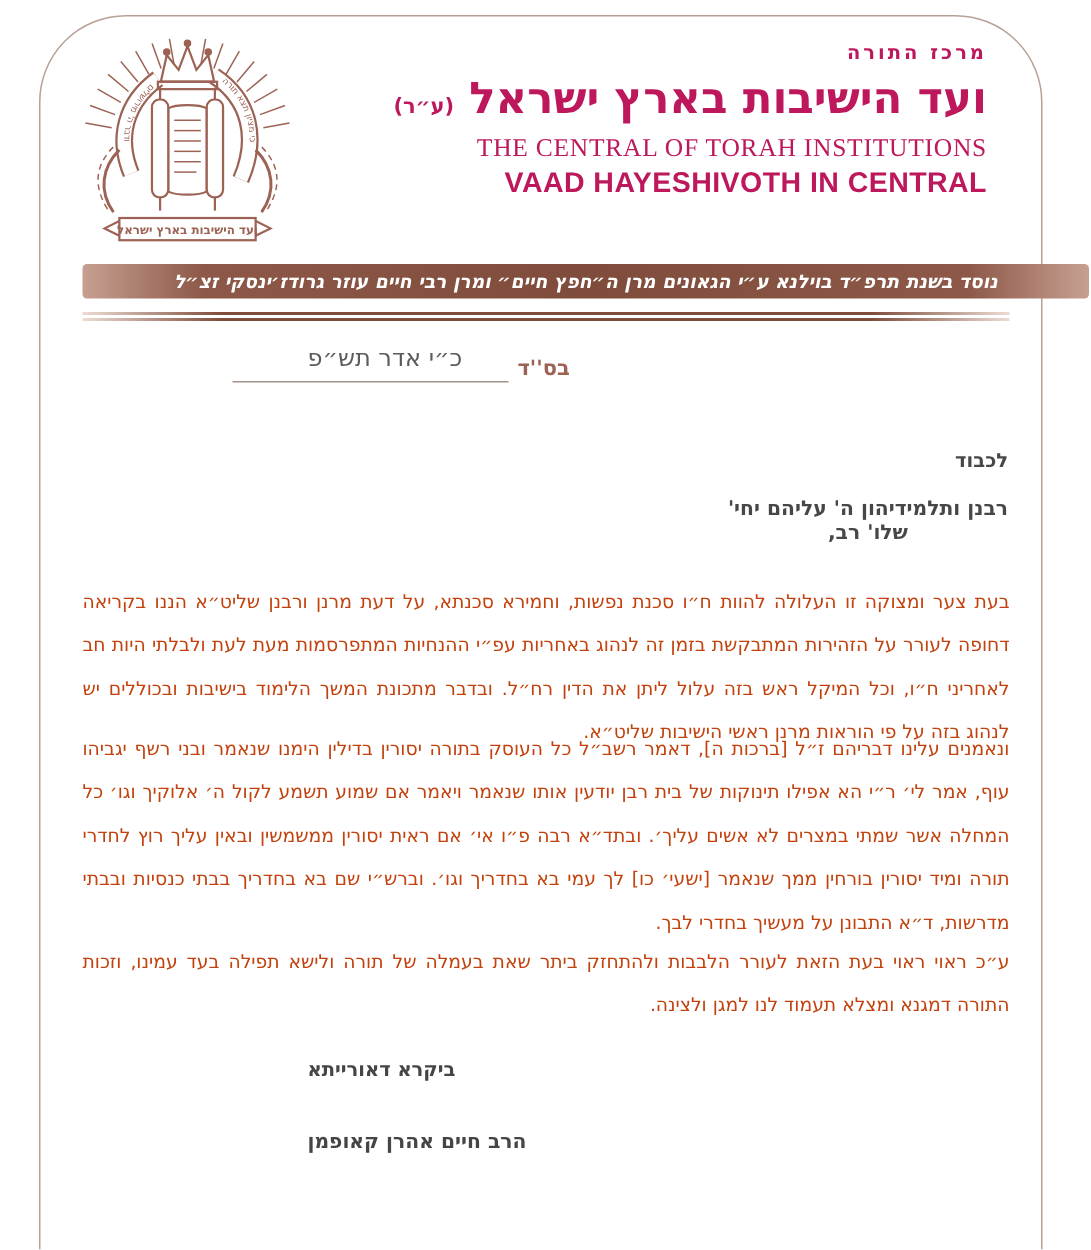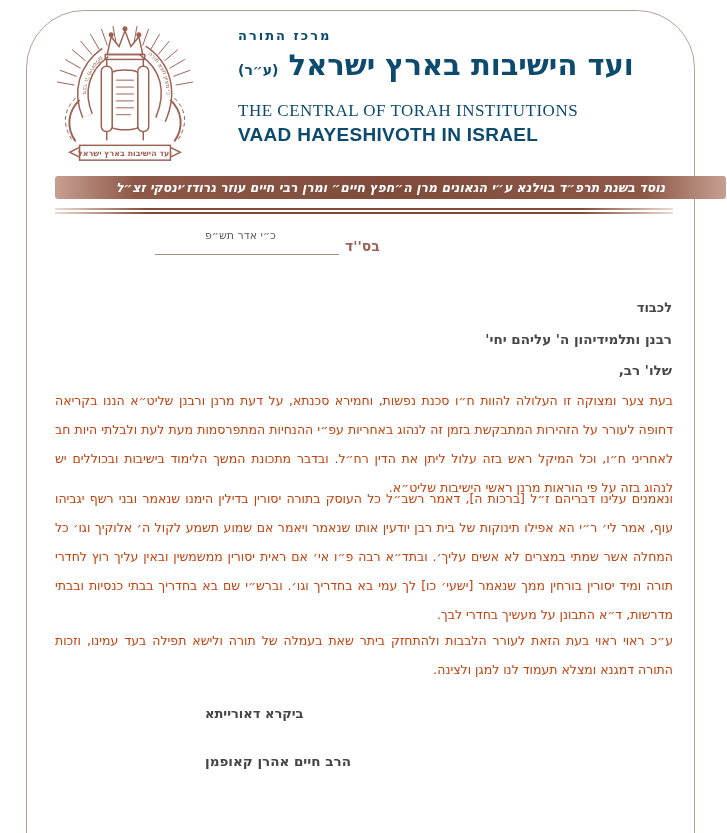--- a/index.html
+++ b/index.html
@@ -7,44 +7,44 @@
     position:relative;width:727px;height:833px;overflow:hidden;background:#fff;
     font-family:"DejaVu Sans",sans-serif;
   }
   
   .outline{
     position:absolute;left:26px;top:10px;width:667px;height:900px;
     border:1px solid #b7a197;border-radius:58px 58px 0 0;
   }
   
   .logo{position:absolute;left:46px;top:20px;width:158px;height:146px;}
-  .head{position:absolute;left:238px;top:28px;width:420px;text-align:left;color:#0c4a6e;}
+  .head{position:absolute;left:238px;top:28px;width:420px;text-align:right;color:#be185d;}
   .t1{font-size:13px;font-weight:bold;letter-spacing:2px;direction:rtl;}
   .t2{font-size:29px;font-weight:bold;direction:rtl;margin-top:7px;line-height:1.05;white-space:nowrap;}
   .t2 .suffix{font-size:14px;}
-  .t3{font-family:"Liberation Serif",serif;font-size:17px;letter-spacing:.5px;margin-top:21px;white-space:nowrap;}
+  .t3{font-family:"Liberation Serif",serif;font-size:17px;letter-spacing:.5px;margin-top:9px;white-space:nowrap;}
   .t4{font-family:"Liberation Sans",sans-serif;font-size:19px;font-weight:bold;letter-spacing:.3px;margin-top:3px;white-space:nowrap;}
   .banner{
     position:absolute;left:55px;top:176px;width:671px;height:23px;border-radius:3px;
     background:linear-gradient(90deg,#c7a092 0%,#8d5848 12%,#7f4c3b 50%,#8d5848 88%,#c7a092 100%);
     color:#fff;display:flex;align-items:center;justify-content:center;
     font-style:italic;font-weight:bold;font-size:12.5px;direction:rtl;white-space:nowrap;
   }
   .rule{position:absolute;left:55px;top:208px;width:618px;}
   .rule .l{height:2px;background:linear-gradient(90deg,#ecdcd4,#7f4c3b 15%,#7f4c3b 85%,#ecdcd4);}
   .rule .l + .l{margin-top:2px;}
   
-  .date{position:absolute;left:205px;top:229px;font-size:11px;color:#5c5c5c;direction:rtl;}
+  .date{position:absolute;left:205px;top:229px;font-size:16px;color:#5c5c5c;direction:rtl;}
   .bsd{position:absolute;left:345px;top:238px;font-size:14px;font-weight:bold;color:#9c6254;direction:rtl;}
   .dateline{position:absolute;left:155px;top:254px;width:184px;border-bottom:1px solid #a39288;}
   
   .address{position:absolute;right:55px;top:300px;text-align:right;direction:rtl;color:#474747;}
   .address .to{font-size:13px;font-weight:bold;}
   .address .who{font-size:13.5px;font-weight:bold;margin-top:16px;}
-  .address .greet{font-size:13.5px;font-weight:bold;margin-top:15px;}
+  .address .greet{font-size:13.5px;font-weight:bold;text-align:center;}
   .bodytext{position:absolute;left:55px;width:618px;margin:0;direction:rtl;
     text-align:justify;font-size:12.5px;line-height:29px;color:#c2410c;}
   #p1{top:386px;}
   #p2{top:484px;}
   #p3{top:596px;margin-top:30px;}
   .sig{position:absolute;left:205px;top:706px;width:170px;text-align:left;direction:rtl;color:#454545;}
   .sig .c{font-size:13px;font-weight:bold;}
   .sig .s{font-size:13.5px;font-weight:bold;margin-top:32px;}
 </style>
 </head>
@@ -127,21 +127,21 @@
     <text font-size="6" fill="#9c6254">
       <textPath href="#ribL" startOffset="8%">ודבר ה' מירושלים</textPath>
     </text>
     <text x="80" y="137" font-size="8" font-weight="bold" fill="#9c6254" text-anchor="middle" direction="rtl">ועד הישיבות בארץ ישראל</text>
   </svg>
 
   <div class="head">
     <div class="t1">מרכז התורה</div>
     <div class="t2"><span>ועד הישיבות בארץ ישראל</span> <span class="suffix">(ע״ר)</span></div>
     <div class="t3">THE CENTRAL OF TORAH INSTITUTIONS</div>
-    <div class="t4">VAAD HAYESHIVOTH IN ISRAEL</div>
+    <div class="t4">VAAD HAYESHIVOTH IN CENTRAL</div>
   </div>
 
   <div class="banner">נוסד בשנת תרפ״ד בוילנא ע״י הגאונים מרן ה״חפץ חיים״ ומרן רבי חיים עוזר גרודז׳ינסקי זצ״ל</div>
   <div class="rule">
     <div class="l"></div>
     <div class="l"></div>
   </div>
 
   <div class="date">כ״י אדר תש״פ</div>
   <div class="bsd">בס''ד</div>

